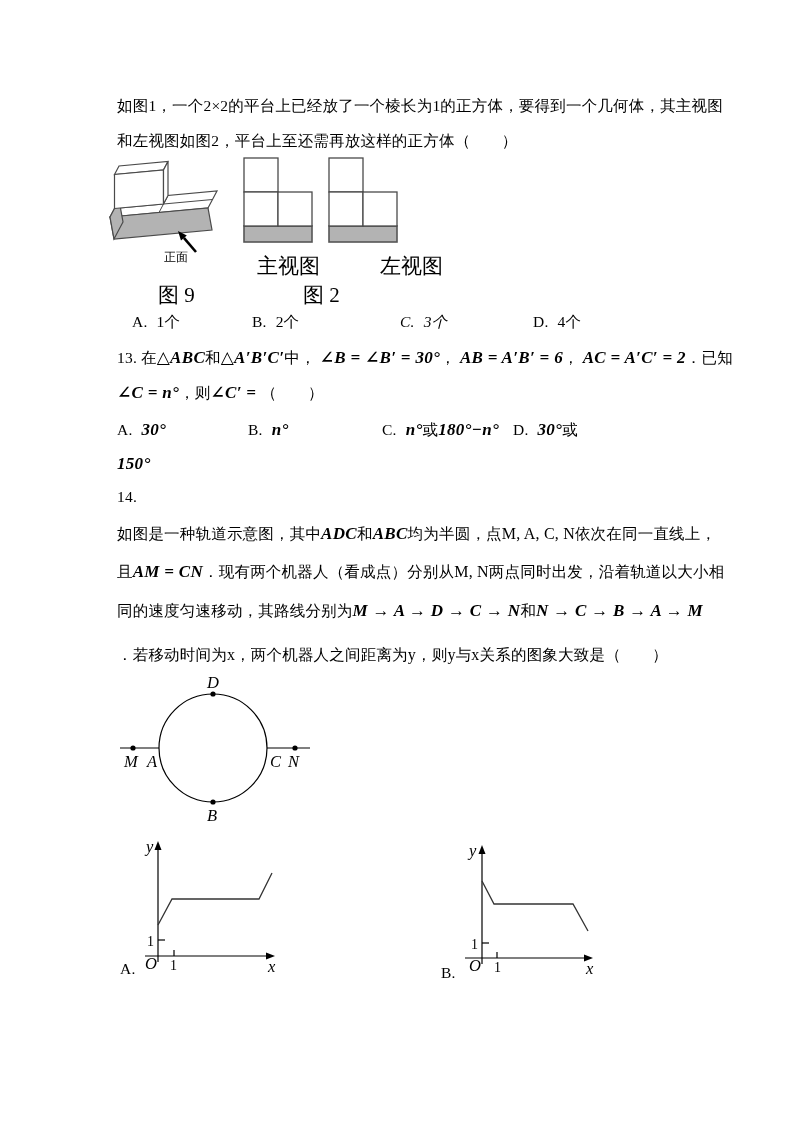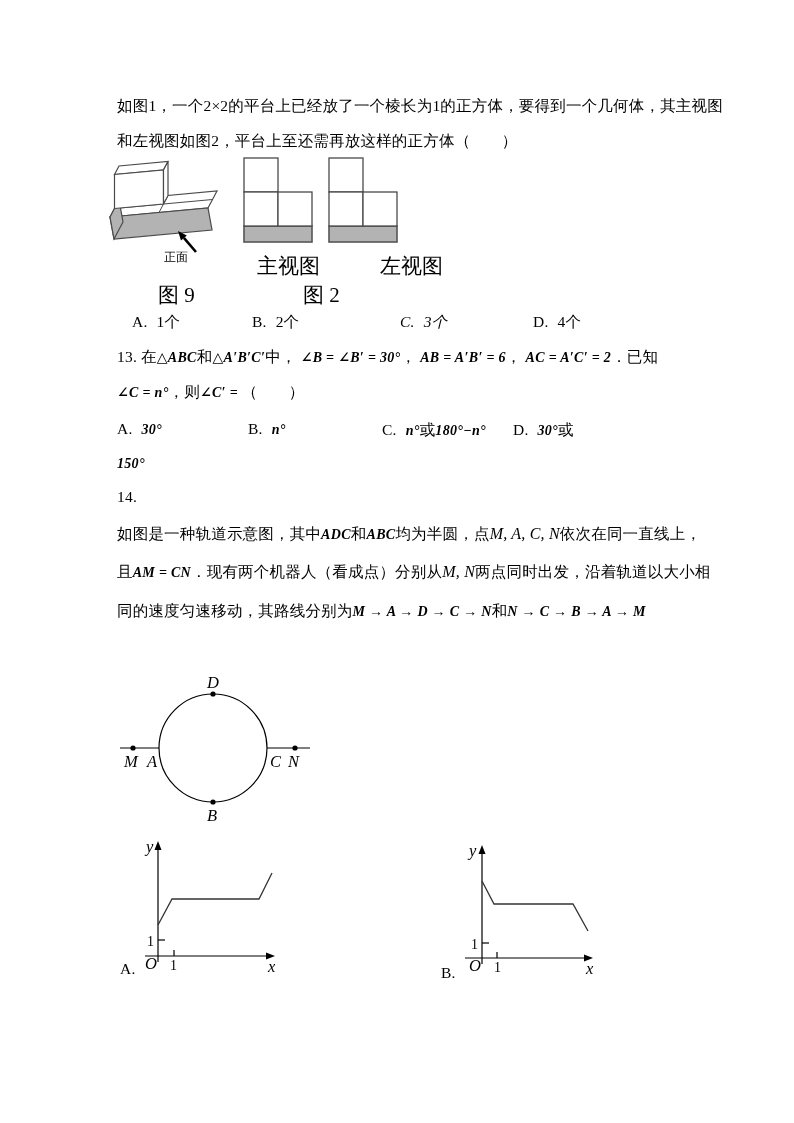--- a/index.html
+++ b/index.html
@@ -1,22 +1,22 @@
 <!DOCTYPE html>
 <html><head>
 <meta charset="utf-8">
 <style>
   html,body { margin:0; padding:0; background:#ffffff; }
   .page { position:relative; width:794px; height:1123px; background:#fff; overflow:hidden;
           font-family:"Liberation Serif","DejaVu Serif",serif; color:#000; }
   .abs { position:absolute; }
   .txt { font-size:15.5px; white-space:nowrap; letter-spacing:0.2px; }
   .run-m { font-family:"Liberation Serif","DejaVu Serif",serif; font-weight:bold; font-style:italic;
-           font-size:14px; letter-spacing:0.3px; }
-  .run-i { font-family:"Liberation Serif","DejaVu Serif",serif; font-style:italic; font-size:16px;margin-top:36px; }
+           font-size:17px; letter-spacing:0.3px; }
+  .run-i { font-family:"Liberation Serif","DejaVu Serif",serif; font-size:16px;margin-top:36px; }
   .okey { display:inline-block; margin-right:9px; }
   .cap { font-size:21px; white-space:nowrap; }
   svg { display:block; }
   .svglab  { font-family:"Liberation Serif","DejaVu Serif",serif; font-style:italic; font-size:16.5px; fill:#000; }
   .svgnum  { font-family:"Liberation Serif","DejaVu Serif",serif; font-size:14px; fill:#000; }
 </style>
 </head>
 <body>
 
 <div class="page">
@@ -89,20 +89,21 @@
   </div>
   <div class="abs txt" style="left:513px; top:420px;">
     <span class="okey">D.</span><span><span class="run-m">30°</span><span>或</span></span>
   </div>
   <div class="abs txt" style="left:117px; top:454px;"><span class="run-m">150°</span></div>
 
   <div class="abs txt" style="left:117px; top:488px;">14.</div>
   <div class="abs txt" style="left:117px; top:524px;"><span>如图是一种轨道示意图，其中</span><span class="run-m">ADC</span><span>和</span><span class="run-m">ABC</span><span>均为半圆，点</span><span class="run-i">M, A, C, N</span><span>依次在同一直线上，</span></div>
   <div class="abs txt" style="left:117px; top:562px;"><span>且</span><span class="run-m">AM = CN</span><span>．现有两个机器人（看成点）分别从</span><span class="run-i">M, N</span><span>两点同时出发，沿着轨道以大小相</span></div>
   <div class="abs txt" style="left:117px; top:601px;"><span>同的速度匀速移动，其路线分别为</span><span class="run-m">M → A → D → C → N</span><span>和</span><span class="run-m">N → C → B → A → M</span></div>
+  <div class="abs txt" style="left:117px; top:645px;"><span>．若移动时间为</span><span class="run-i">x</span><span>，两个机器人之间距离为</span><span class="run-i">y</span><span>，则</span><span class="run-i">y</span><span>与</span><span class="run-i">x</span><span>关系的图象大致是（　　）</span></div>
 
   <svg class="abs" style="left:100px; top:666px;" width="215" height="158" viewBox="0 0 215 158">
     <circle cx="113" cy="82" r="54" fill="none" stroke="#000" stroke-width="1.2"></circle>
     <line x1="20" y1="82" x2="59" y2="82" stroke="#000" stroke-width="1.2"></line>
     <line x1="167" y1="82" x2="210" y2="82" stroke="#000" stroke-width="1.2"></line>
     <circle cx="33" cy="82" r="2.6" fill="#000"></circle>
     <circle cx="195" cy="82" r="2.6" fill="#000"></circle>
     <circle cx="113" cy="28" r="2.6" fill="#000"></circle>
     <circle cx="113" cy="136" r="2.6" fill="#000"></circle>
     <text class="svglab" x="107" y="22">D</text>

